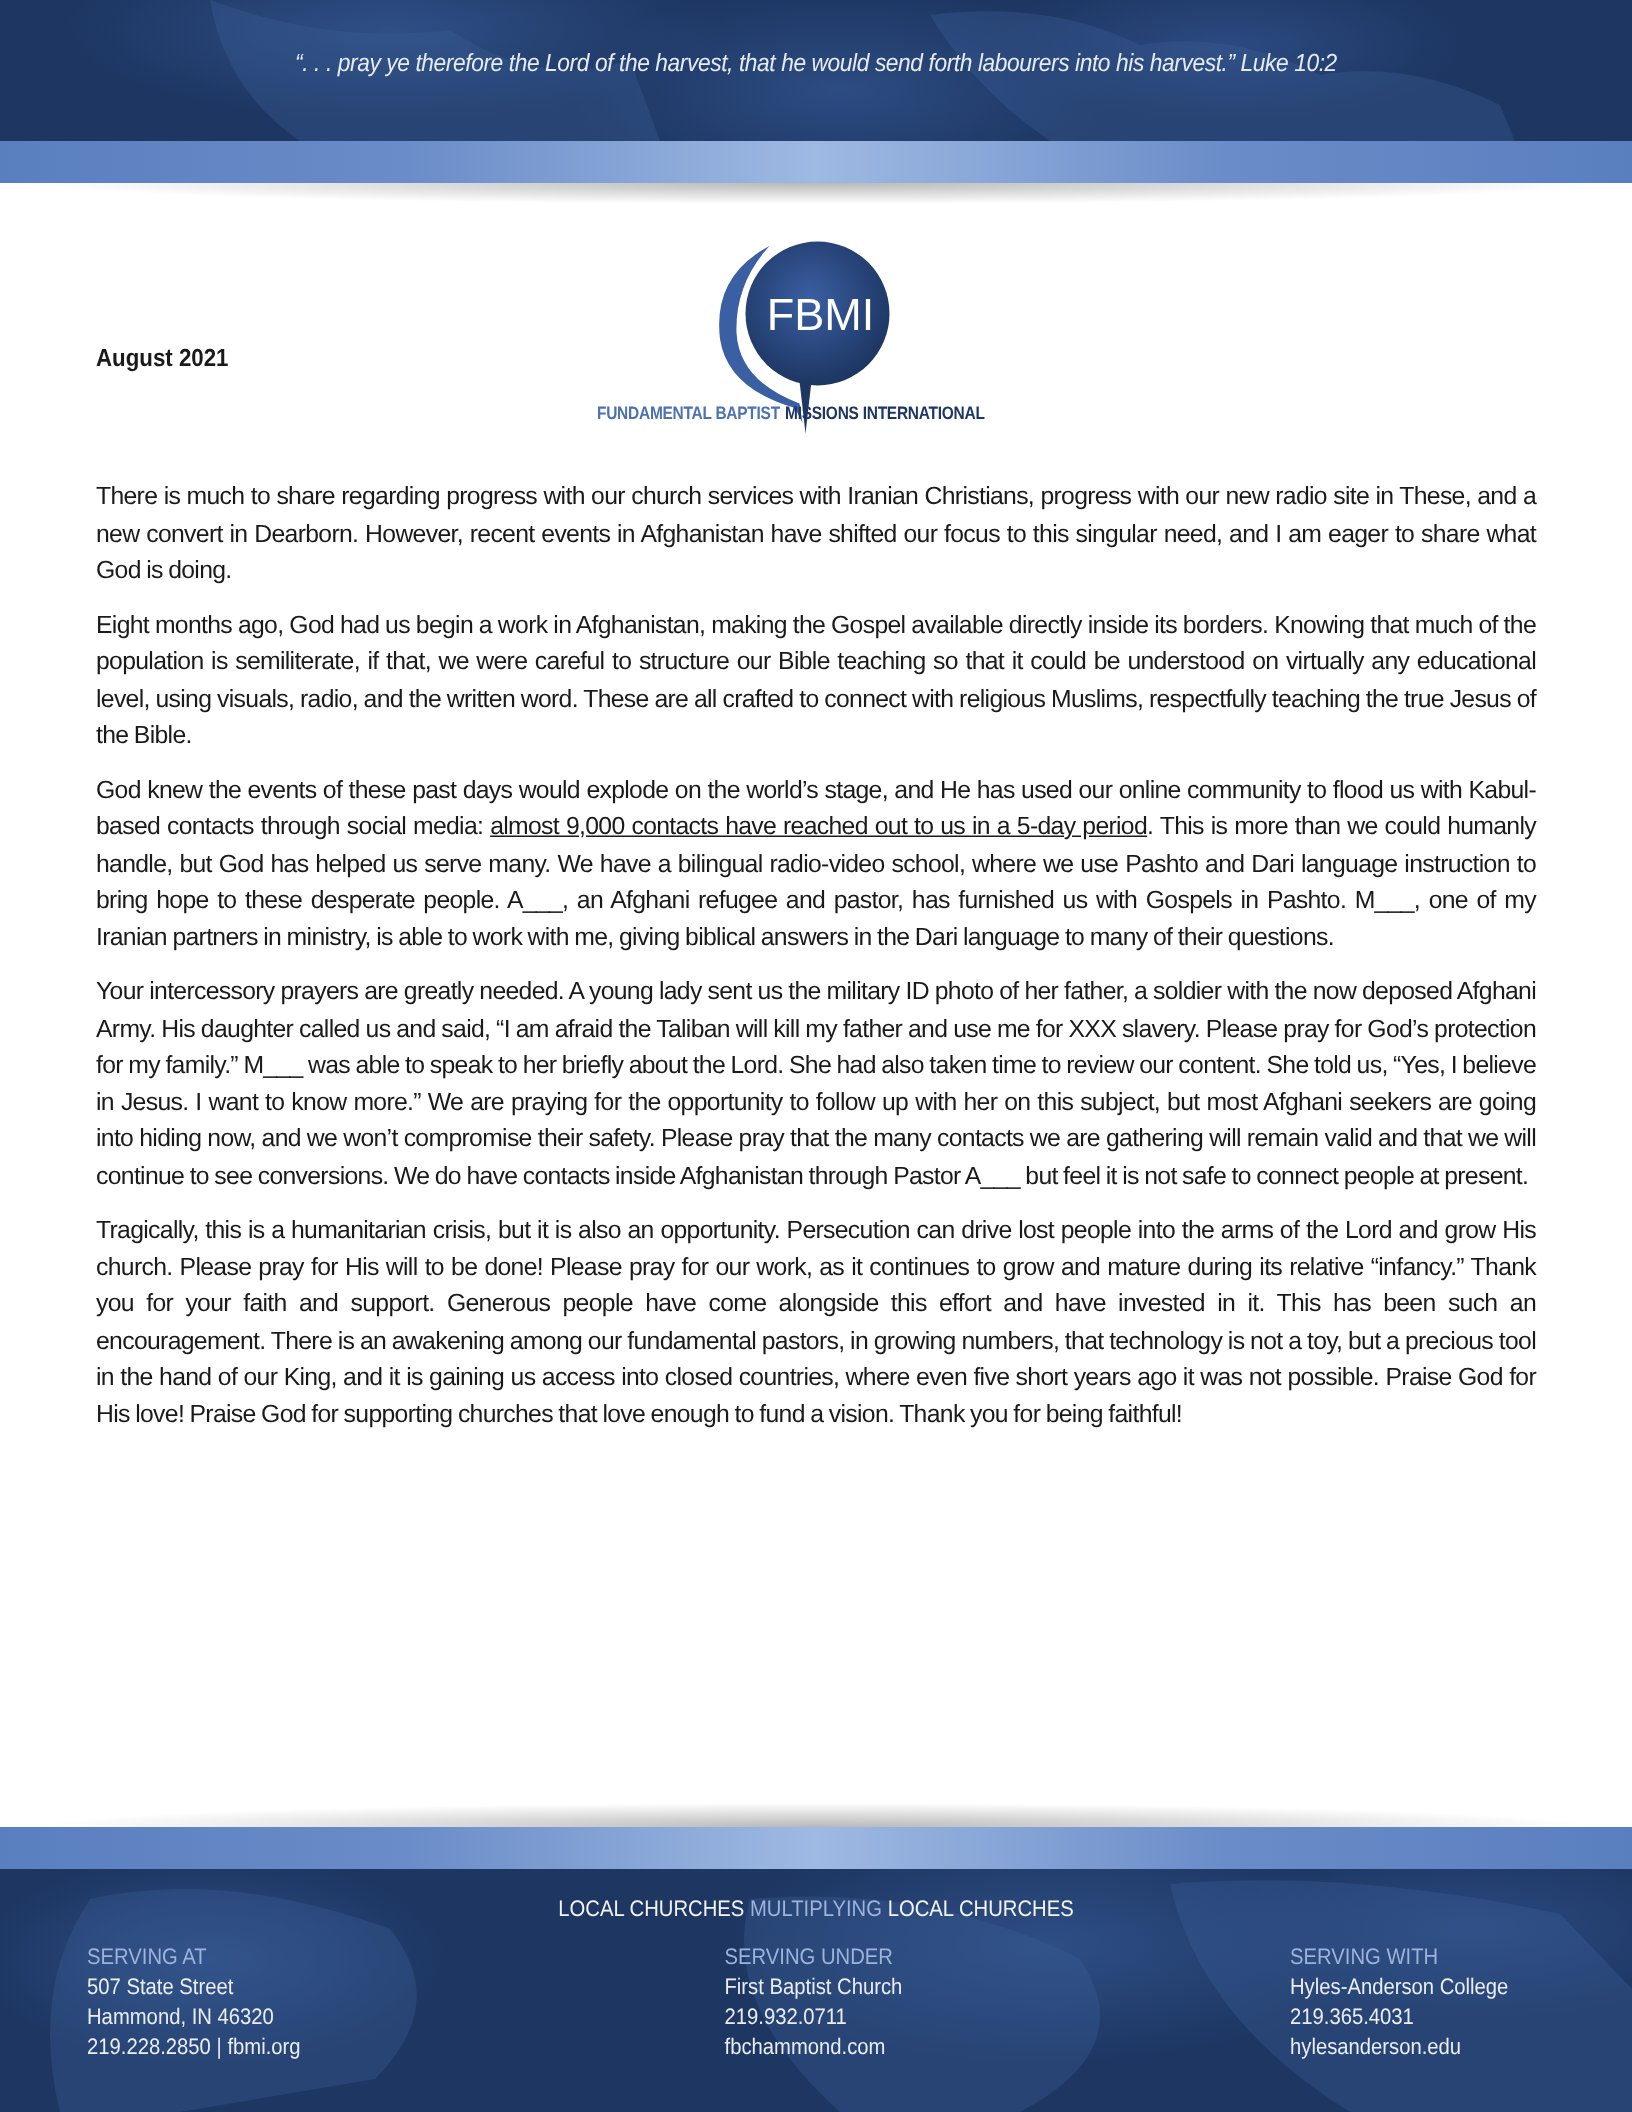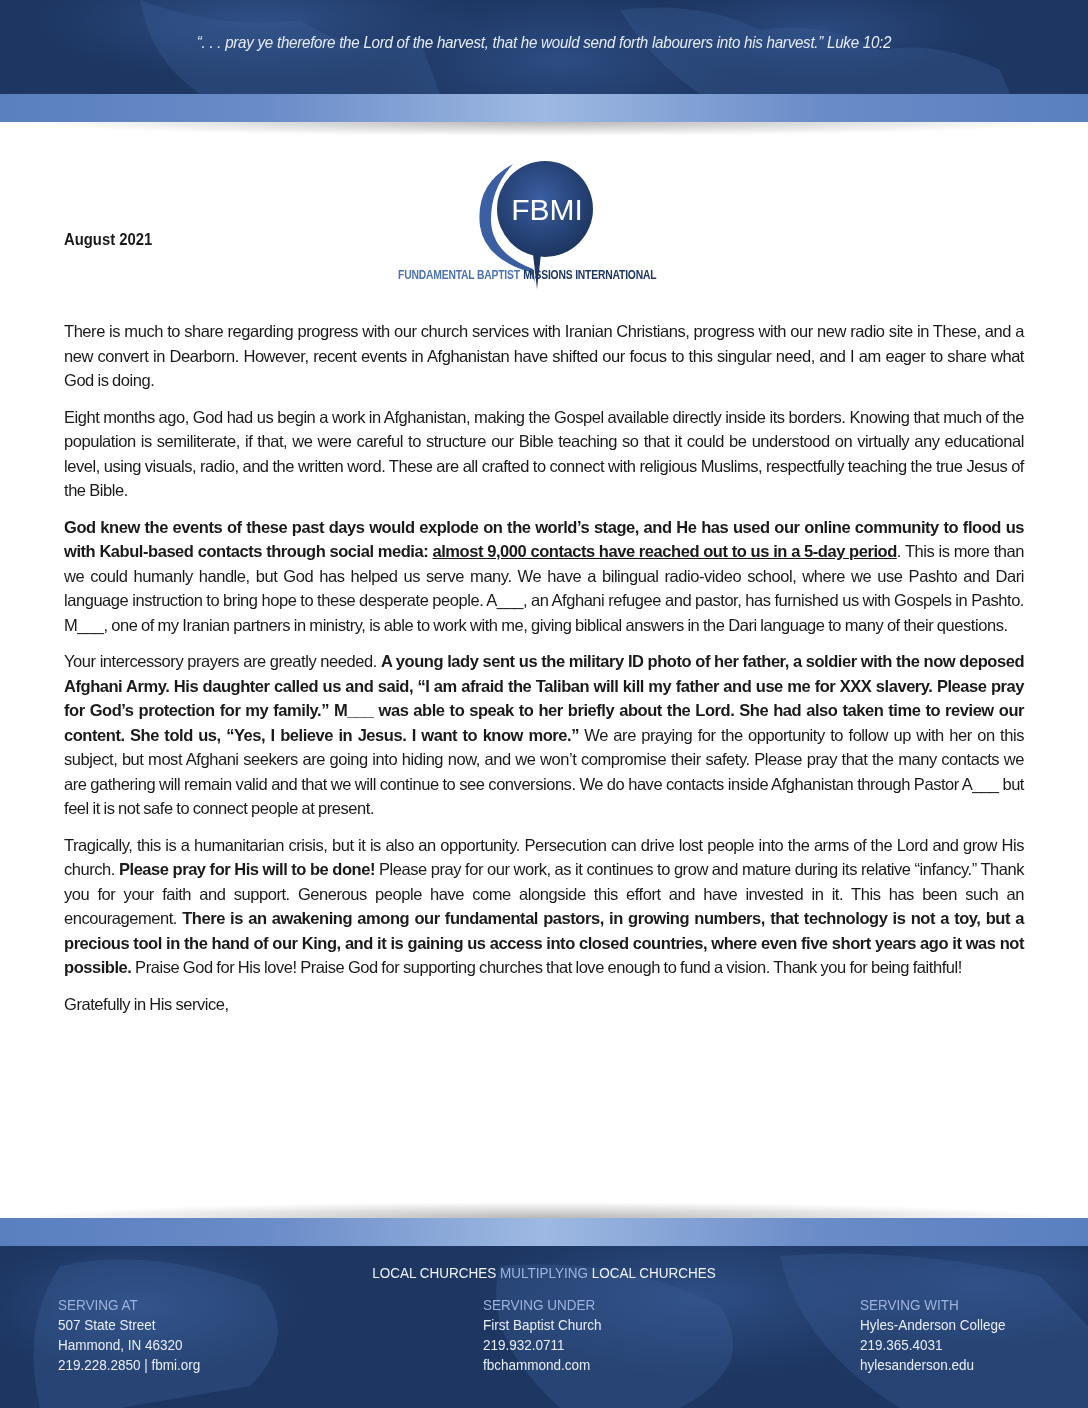--- a/index.html
+++ b/index.html
@@ -42,21 +42,21 @@
   .logo-text-row .dark { color: #1d3662; margin-left: 4px; }
 
   .date { position: absolute; left: 64px; top: 230px; font-size: 16.5px; font-weight: bold; transform: scaleX(0.9); transform-origin: left top; }
 
   .body-text {
     position: absolute; left: 64px; top: 319px; width: 960px;
     font-size: 16.5px; line-height: 24.5px; text-align: justify;
     letter-spacing: -0.45px; word-spacing: -0.5px;
   }
   .body-text p { margin-bottom: 12px; }
-  .body-text b { font-weight: bold; }
+  .body-text b { font-weight: normal; }
   .body-text u { text-decoration: underline; }
   .closing { margin-top: 4px; }
 
   .footer-band {
     position: absolute; left: 0; top: 1246px; width: 1088px; height: 162px;
     background: radial-gradient(ellipse 160px 70px at 140px 60px, #2f4f85 0%, rgba(47,79,133,0) 100%),
                 radial-gradient(ellipse 220px 80px at 700px 50px, #2e4e84 0%, rgba(46,78,132,0) 100%),
                 radial-gradient(ellipse 180px 60px at 980px 40px, #2b4a80 0%, rgba(43,74,128,0) 100%),
                 #1d3662;
   }
@@ -103,21 +103,20 @@
 </div>
 
 <div class="date">August 2021</div>
 
 <div class="body-text">
   <p>There is much to share regarding progress with our church services with Iranian Christians, progress with our new radio site in These, and a new convert in Dearborn. However, recent events in Afghanistan have shifted our focus to this singular need, and I am eager to share what God is doing.</p>
   <p>Eight months ago, God had us begin a work in Afghanistan, making the Gospel available directly inside its borders. Knowing that much of the population is semiliterate, if that, we were careful to structure our Bible teaching so that it could be understood on virtually any educational level, using visuals, radio, and the written word. These are all crafted to connect with religious Muslims, respectfully teaching the true Jesus of the Bible.</p>
   <p><b>God knew the events of these past days would explode on the world’s stage, and He has used our online community to flood us with Kabul-based contacts through social media: </b><b><u>almost 9,000 contacts have reached out to us in a 5-day period</u></b><span>. This is more than we could humanly handle, but God has helped us serve many. We have a bilingual radio-video school, where we use Pashto and Dari language instruction to bring hope to these desperate people. A___, an Afghani refugee and pastor, has furnished us with Gospels in Pashto. M___, one of my Iranian partners in ministry, is able to work with me, giving biblical answers in the Dari language to many of their questions.</span></p>
   <p><span>Your intercessory prayers are greatly needed. </span><b>A young lady sent us the military ID photo of her father, a soldier with the now deposed Afghani Army. His daughter called us and said, “I am afraid the Taliban will kill my father and use me for XXX slavery. Please pray for God’s protection for my family.” M___ was able to speak to her briefly about the Lord. She had also taken time to review our content. She told us, “Yes, I believe in Jesus. I want to know more.”</b><span> We are praying for the opportunity to follow up with her on this subject, but most Afghani seekers are going into hiding now, and we won’t compromise their safety. Please pray that the many contacts we are gathering will remain valid and that we will continue to see conversions. We do have contacts inside Afghanistan through Pastor A___ but feel it is not safe to connect people at present.</span></p>
   <p><span>Tragically, this is a humanitarian crisis, but it is also an opportunity. Persecution can drive lost people into the arms of the Lord and grow His church. </span><b>Please pray for His will to be done!</b><span> Please pray for our work, as it continues to grow and mature during its relative “infancy.” Thank you for your faith and support. Generous people have come alongside this effort and have invested in it. This has been such an encouragement. </span><b>There is an awakening among our fundamental pastors, in growing numbers, that technology is not a toy, but a precious tool in the hand of our King, and it is gaining us access into closed countries, where even five short years ago it was not possible.</b><span> Praise God for His love! Praise God for supporting churches that love enough to fund a vision. Thank you for being faithful!</span></p>
-  <p class="closing">Gratefully in His service,</p>
 </div>
 
 <div class="shadow-bottom"></div>
 <div class="stripe bottom"></div>
 <div class="footer-band">
   <svg width="1088" height="162" style="position:absolute;left:0;top:0;opacity:0.35">
     <path d="M60 20 Q150 0 260 40 Q300 90 250 140 L120 162 L40 162 Q20 80 60 20Z" fill="#3c5f98"></path>
     <path d="M500 20 Q620 10 720 60 Q760 120 680 162 L560 162 Q480 90 500 20Z" fill="#3c5f98"></path>
     <path d="M780 10 Q900 0 1040 30 L1088 80 L1088 162 L900 162 Q800 100 780 10Z" fill="#3c5f98"></path>
   </svg>

